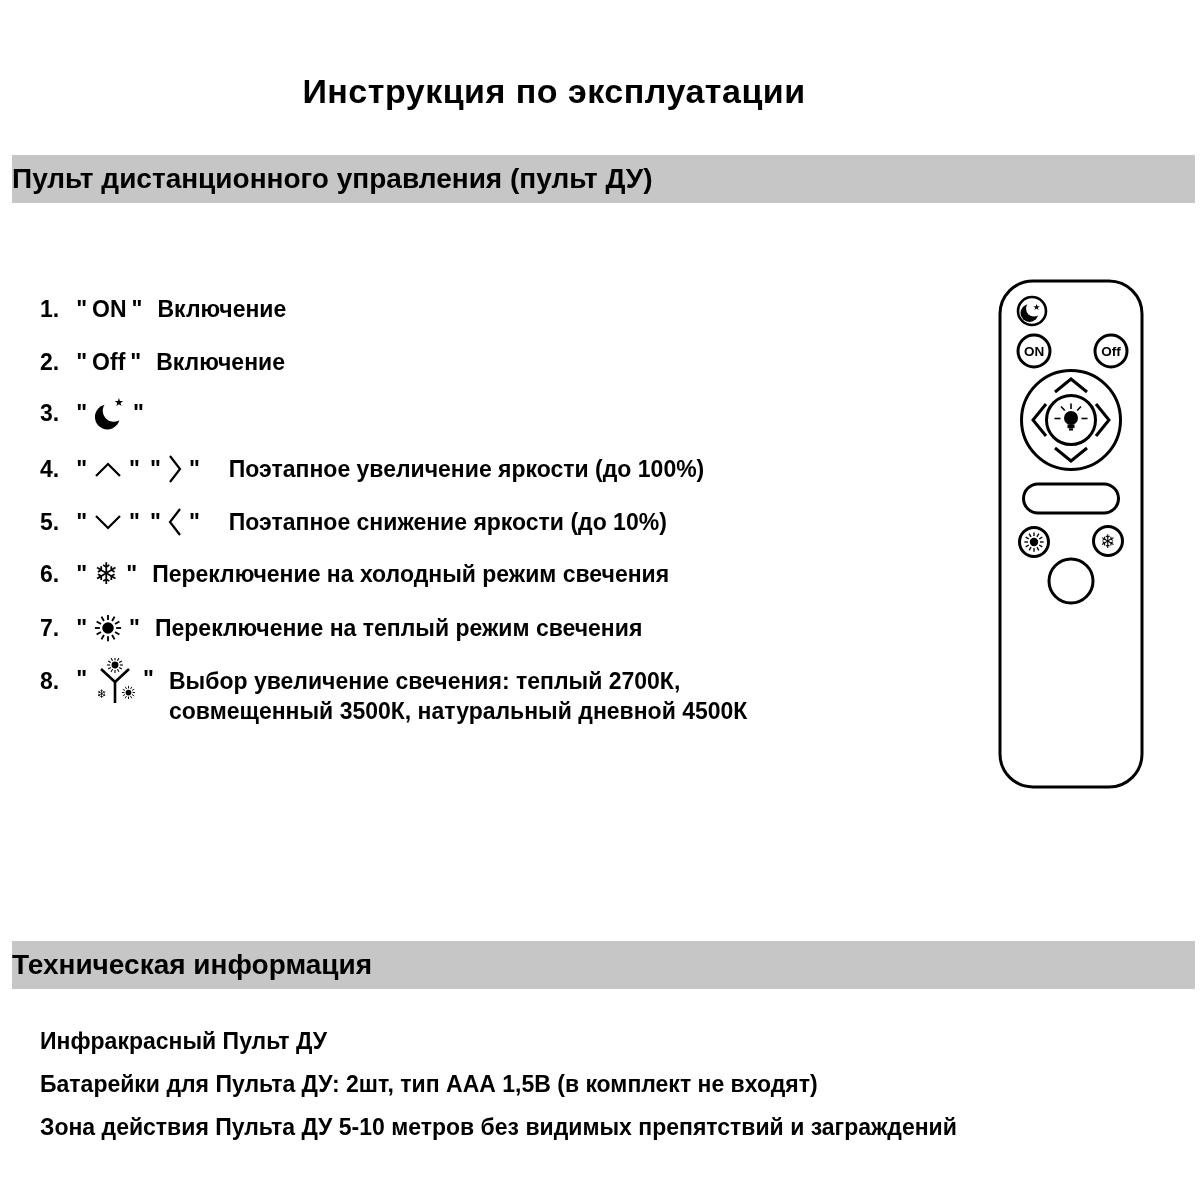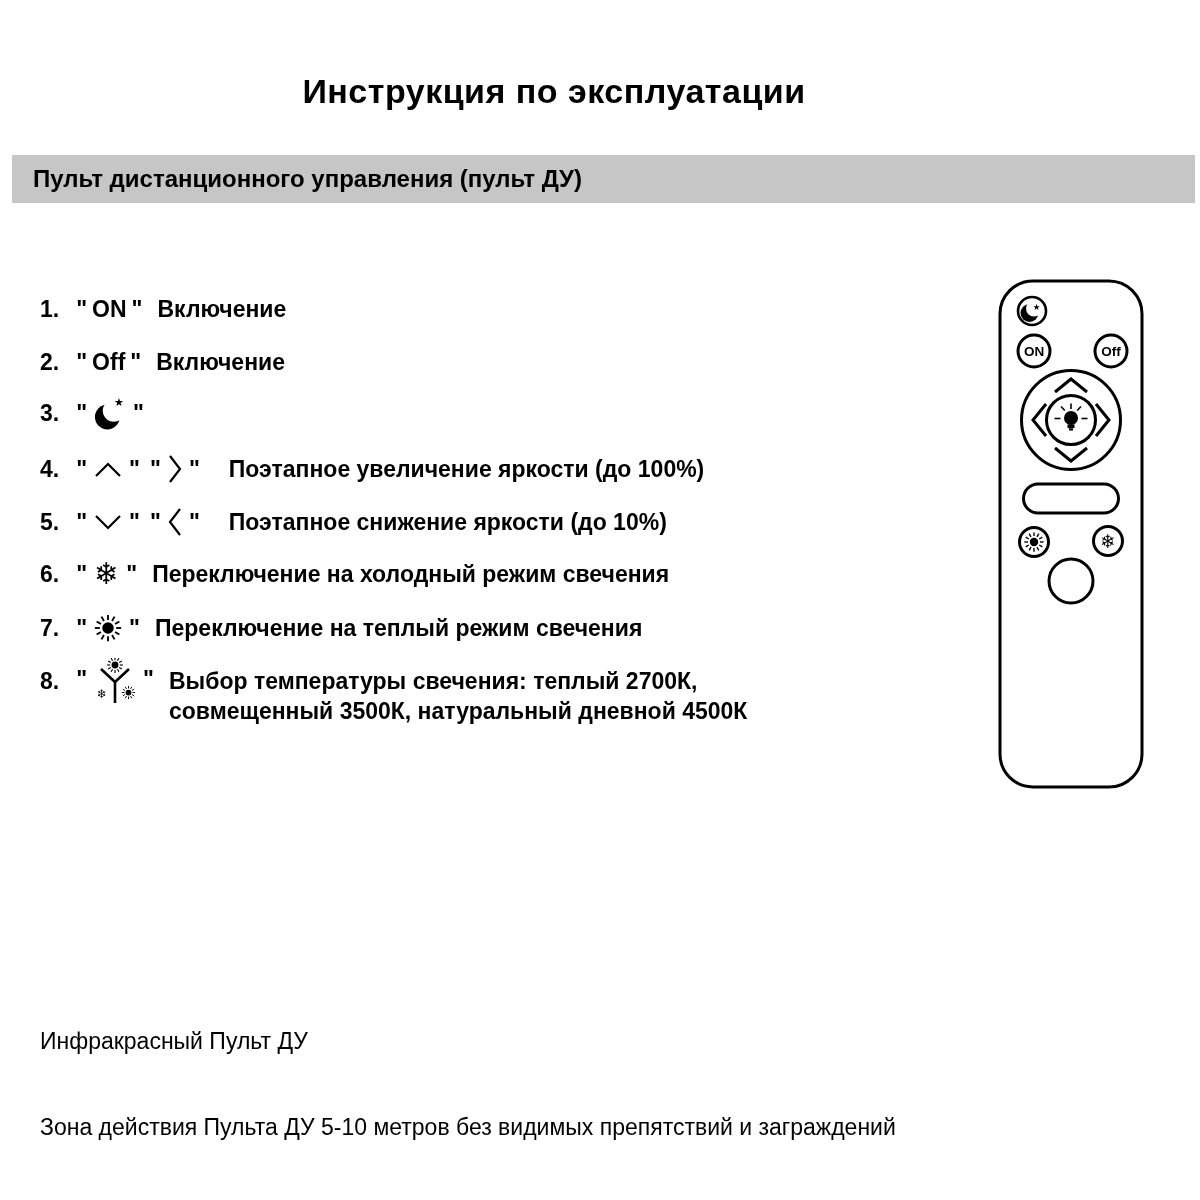--- a/index.html
+++ b/index.html
@@ -2,40 +2,40 @@
 <html><head>
 <meta charset="utf-8">
 <style>
   html,body{margin:0;padding:0;background:#fff;}
   .page{position:relative;width:1200px;height:1200px;background:#fff;overflow:hidden;
         font-family:"Liberation Sans","DejaVu Sans",sans-serif;color:#000;}
   .page-title{position:absolute;top:72px;left:0;width:1108px;text-align:center;
               font-size:34px;font-weight:bold;letter-spacing:.5px;}
   .section-bar{position:absolute;left:12px;width:1183px;height:48px;background:#c6c6c6;
                display:flex;align-items:center;}
-  .section-bar .hdr{font-size:24px;font-weight:bold;padding-left:21px;}
+  .section-bar .hdr{font-size:28px;font-weight:bold;}
   .bar-remote{top:155px;}
   .bar-tech{top:941px;}
 
   .item{position:absolute;left:40px;display:flex;align-items:center;
         font-size:23px;font-weight:bold;white-space:nowrap;}
   .i1{top:296px;} .i2{top:349px;} .i3{top:394px;} .i4{top:452px;}
   .i5{top:505px;} .i6{top:559px;} .i7{top:612px;} .i8{top:666px;align-items:flex-start;}
   .num{margin-right:12px;}
   .q{margin:0 5px;}
   .itext{margin-left:10px;}
   .itext-far{margin-left:24px;}
   .icon-svg{display:block;}
   .snow-glyph{font-size:30px;line-height:30px;font-weight:bold;margin:0 2px;}
   .i8 .num{line-height:30px;}
   .i8 .lines{margin-left:10px;line-height:30px;}
   .i8 .icon-svg{margin-top:-8px;}
 
   .remote{position:absolute;left:998px;top:279px;}
-  .tech-line{position:absolute;left:40px;font-size:23px;font-weight:normal;white-space:nowrap;}
+  .tech-line{position:absolute;left:40px;font-size:23px;font-weight:bold;white-space:nowrap;}
   .t0{top:1028px;} .t1{top:1071px;} .t2{top:1114px;}
   .defs-holder{position:absolute;width:0;height:0;overflow:hidden;}
 </style>
 </head>
 <body>
 
 <div class="page">
 
   <svg class="defs-holder" aria-hidden="true">
     <defs>
@@ -151,21 +151,21 @@
         <line x1="23" y1="24" x2="23" y2="45"></line>
         <line x1="23" y1="24" x2="9" y2="11"></line>
         <line x1="23" y1="24" x2="37" y2="11"></line>
       </g>
       <use href="#sun-sym" x="14" y="-2" width="18" height="18"></use>
       <text x="10" y="40" font-size="12" font-weight="bold" text-anchor="middle">❄</text>
       <use href="#sun-sym" x="29" y="27" width="15" height="15"></use>
     </svg>
     <span class="q">"</span>
     <div class="lines">
-      <div>Выбор температуры свечения: теплый 2700К,</div>
+      <div>Выбор увеличение свечения: теплый 2700К,</div>
       <div>совмещенный 3500К, натуральный дневной 4500К</div>
     </div>
   </div>
 
   <svg class="remote" width="146" height="512" viewBox="0 0 146 512">
     <rect x="2" y="2" width="142" height="506" rx="33" fill="#fff" stroke="#000" stroke-width="3"></rect>
 
     <g>
       <circle cx="34" cy="32" r="14" fill="none" stroke="#000" stroke-width="2.6"></circle>
       <g>
@@ -212,17 +212,21 @@
       <use href="#sun-sym" x="25" y="252" width="22" height="22"></use>
     </g>
     <g>
       <circle cx="110" cy="262" r="14.5" fill="none" stroke="#000" stroke-width="3"></circle>
       <text x="110" y="269" font-size="19" font-weight="bold" text-anchor="middle">❄</text>
     </g>
 
     <circle cx="73" cy="302" r="22" fill="none" stroke="#000" stroke-width="3"></circle>
   </svg>
 
+  <div class="section-bar bar-tech">
+    <span class="hdr">Техническая информация</span>
+  </div>
 
   <div class="tech-line t0">Инфракрасный Пульт ДУ</div>
+  <div class="tech-line t1">Батарейки для Пульта ДУ: 2шт, тип ААА 1,5В (в комплект не входят)</div>
   <div class="tech-line t2">Зона действия Пульта ДУ 5-10 метров без видимых препятствий и заграждений</div>
 
 </div>
 
 </body></html>

